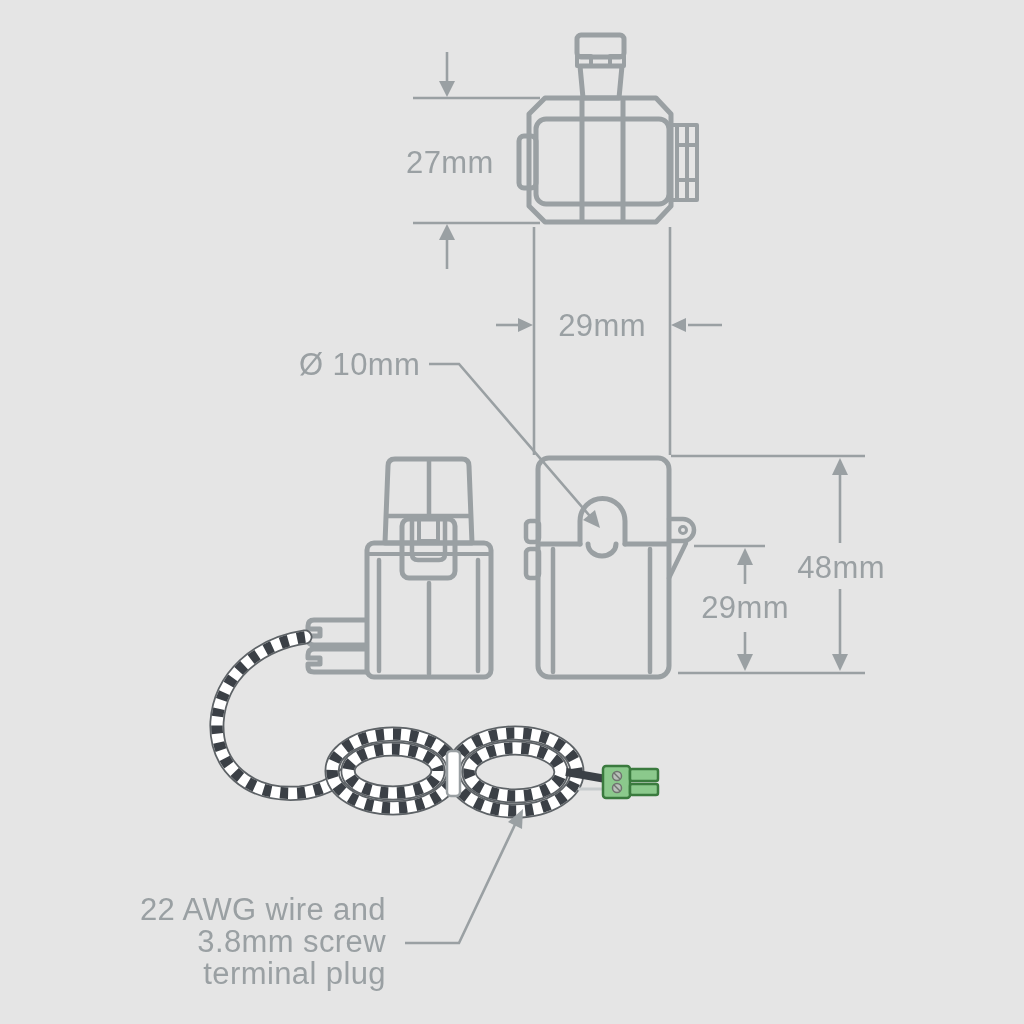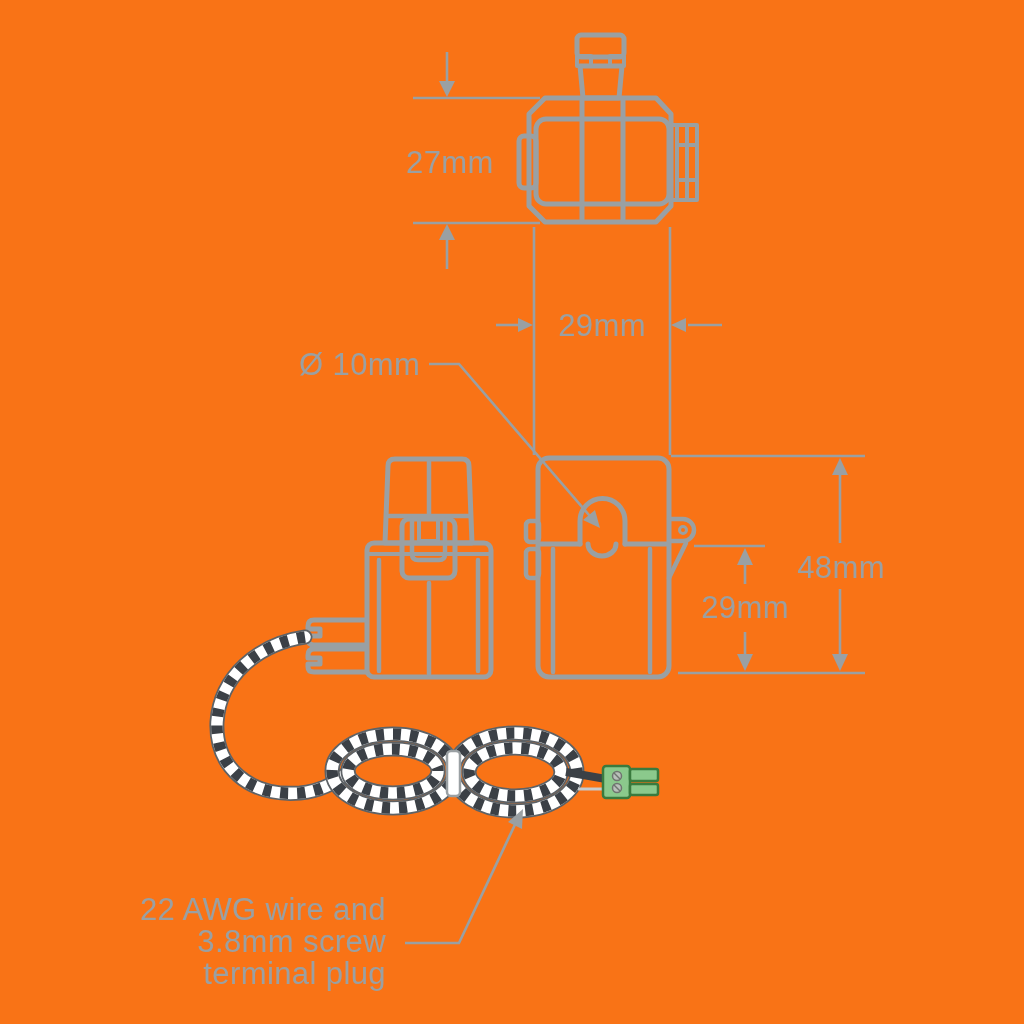--- a/index.html
+++ b/index.html
@@ -1,16 +1,16 @@
 <!DOCTYPE html>
 <html><head>
 <meta charset="utf-8">
 <style>
   html,body{margin:0;padding:0;background:#ffffff;}
-  .canvas{position:relative;width:1024px;height:1024px;background:#f97316;overflow:hidden;
+  .canvas{position:relative;width:1024px;height:1024px;background:#e5e5e5;overflow:hidden;
           font-family:"Liberation Sans",sans-serif;}
   svg{position:absolute;left:0;top:0;}
   
   .ln{stroke:#9aa0a3;fill:none;stroke-linejoin:round;stroke-linecap:round;}
   .w5{stroke-width:5;}
   .w45{stroke-width:4.5;}
   .w4{stroke-width:4;}
   .w3{stroke-width:3;}
   
   .dim{stroke:#9aa0a3;stroke-width:2.6;fill:none;stroke-linecap:butt;}

